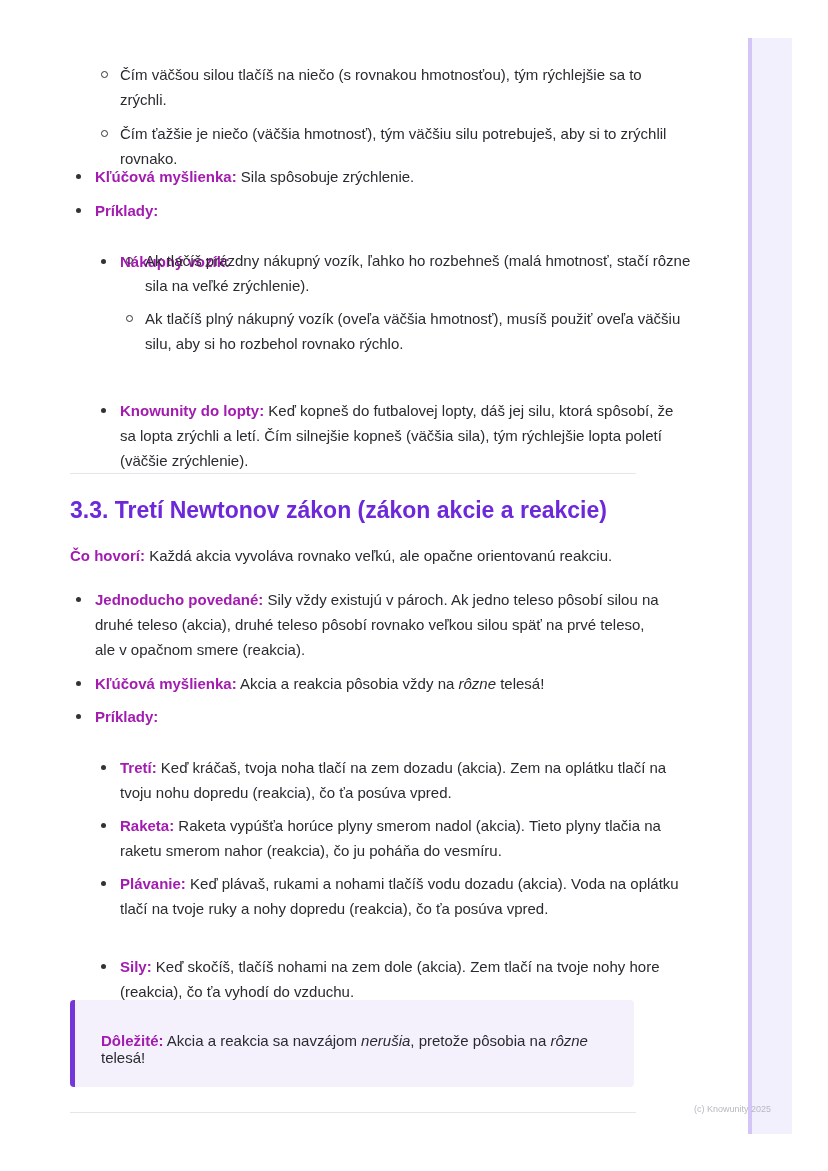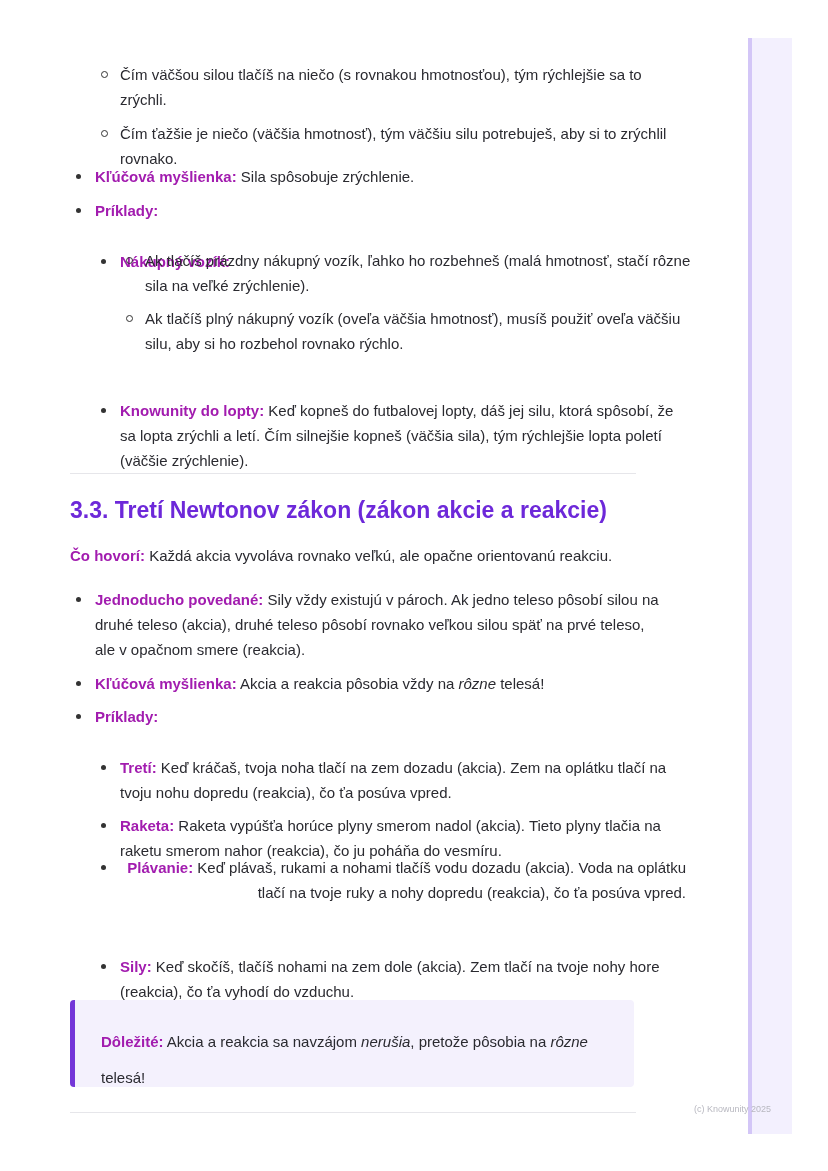--- a/index.html
+++ b/index.html
@@ -28,21 +28,21 @@
   b { font-weight: bold; color: #a21caf; }
   i { font-style: italic; }
   .hr { position: absolute; left: 70px; width: 566px; height: 1px; background: #e6e6ea; }
   h2 {
     position: absolute; left: 70px; top: 497px; margin: 0; font-size: 23px; font-weight: bold;
     color: #6d28d9; font-family: "Liberation Sans", sans-serif;
   }
   .callout {
     position: absolute; left: 70px; top: 1000px; width: 564px; height: 87px;
     background: #f4f1fd; border-left: 5px solid #7436d8; border-radius: 4px;
-    box-sizing: border-box; padding: 24px 26px; font-size: 15px; line-height: 36px;
+    box-sizing: border-box; padding: 32px 26px; font-size: 15px; line-height: 17px;
   }
 </style>
 </head>
 <body>
 
 <div class="sidebar"></div>
 <div class="footer-credit">(c) Knowunity 2025</div>
 
 <div class="content">
   <div class="li l2" style="position:absolute;top:0;width:566px;">
@@ -100,21 +100,21 @@
     <b>Príklady:</b>
   </div>
   <div class="li l2" style="position:absolute;top:186px;width:566px;">
     <span class="bul disc"></span>
     <b>Tretí:</b><span> Keď kráčaš, tvoja noha tlačí na zem dozadu (akcia). Zem na oplátku tlačí na tvoju nohu dopredu (reakcia), čo ťa posúva vpred.</span>
   </div>
   <div class="li l2" style="position:absolute;top:244px;width:566px;">
     <span class="bul disc"></span>
     <b>Raketa:</b><span> Raketa vypúšťa horúce plyny smerom nadol (akcia). Tieto plyny tlačia na raketu smerom nahor (reakcia), čo ju poháňa do vesmíru.</span>
   </div>
-  <div class="li l2" style="position:absolute;top:286px;width:566px;text-align:right;">
+  <div class="li l2" style="position:absolute;top:302px;width:566px;">
     <span class="bul disc"></span>
     <b>Plávanie:</b><span> Keď plávaš, rukami a nohami tlačíš vodu dozadu (akcia). Voda na oplátku tlačí na tvoje ruky a nohy dopredu (reakcia), čo ťa posúva vpred.</span>
   </div>
   <div class="li l2" style="position:absolute;top:385px;width:566px;">
     <span class="bul disc"></span>
     <b>Sily:</b><span> Keď skočíš, tlačíš nohami na zem dole (akcia). Zem tlačí na tvoje nohy hore (reakcia), čo ťa vyhodí do vzduchu.</span>
   </div>
 </div>
 
 <div class="callout">

